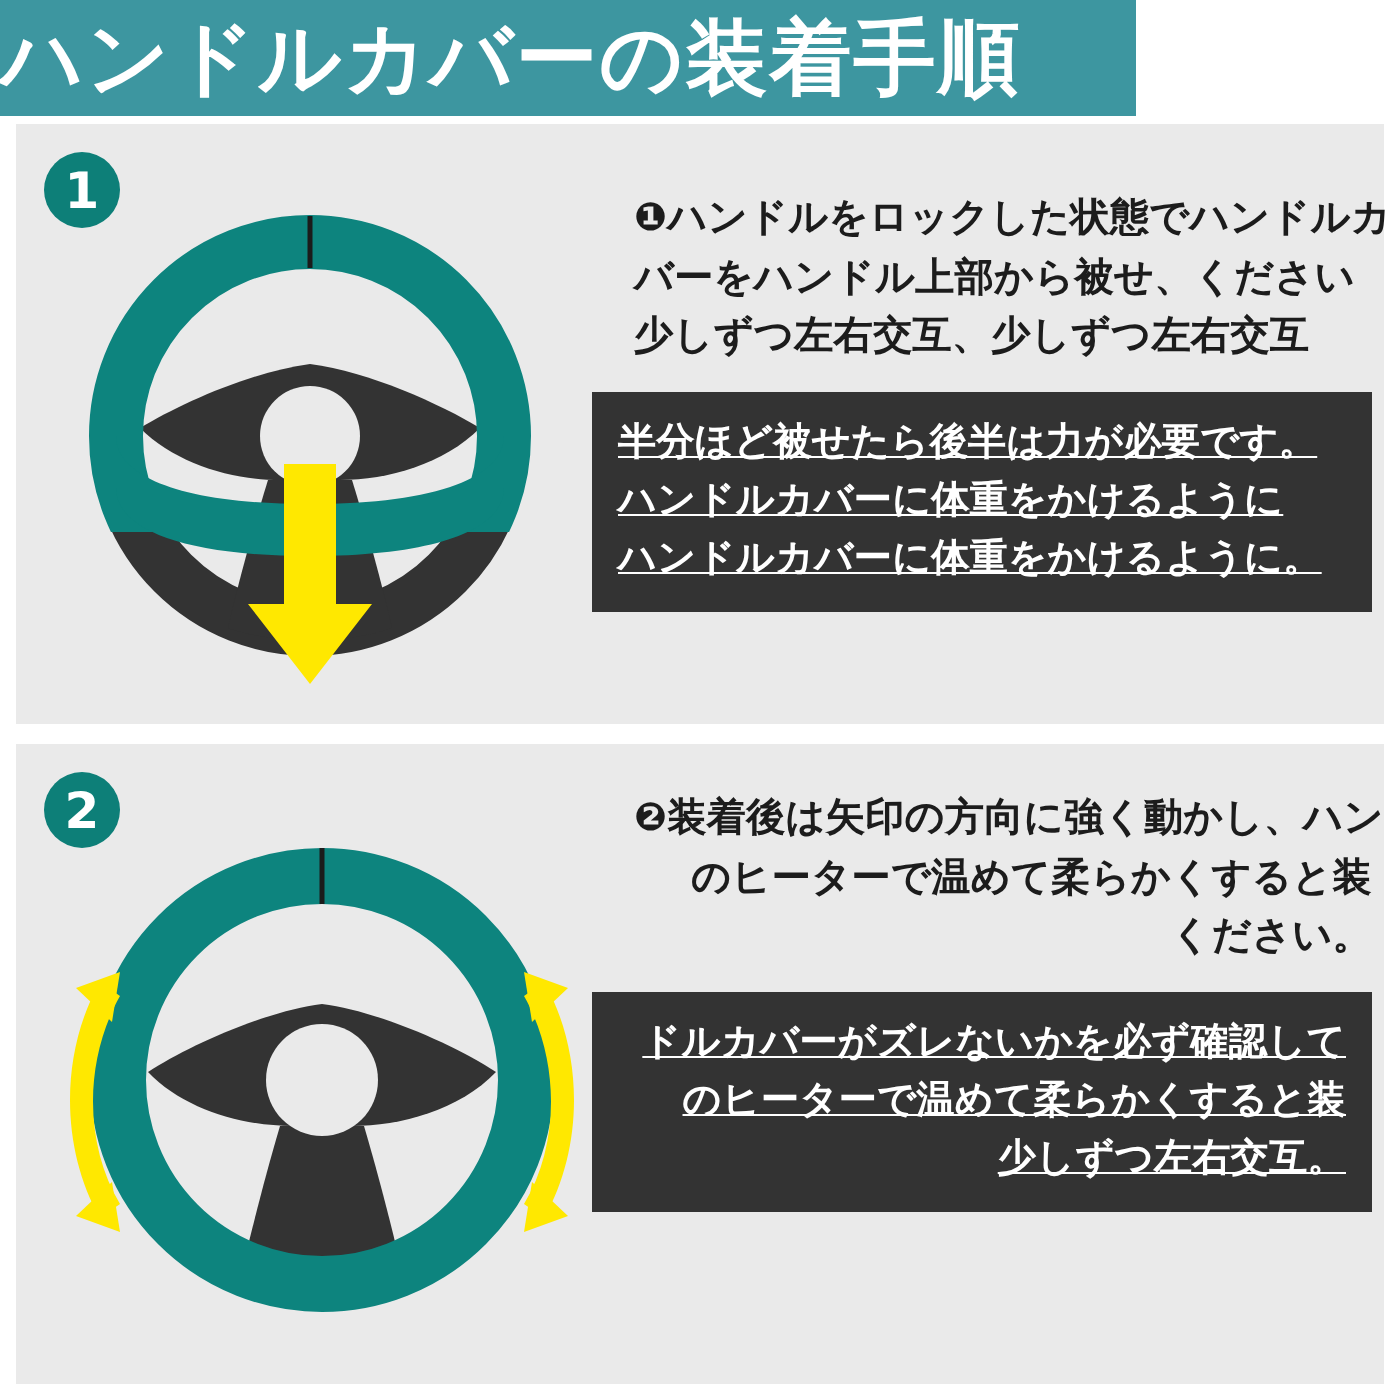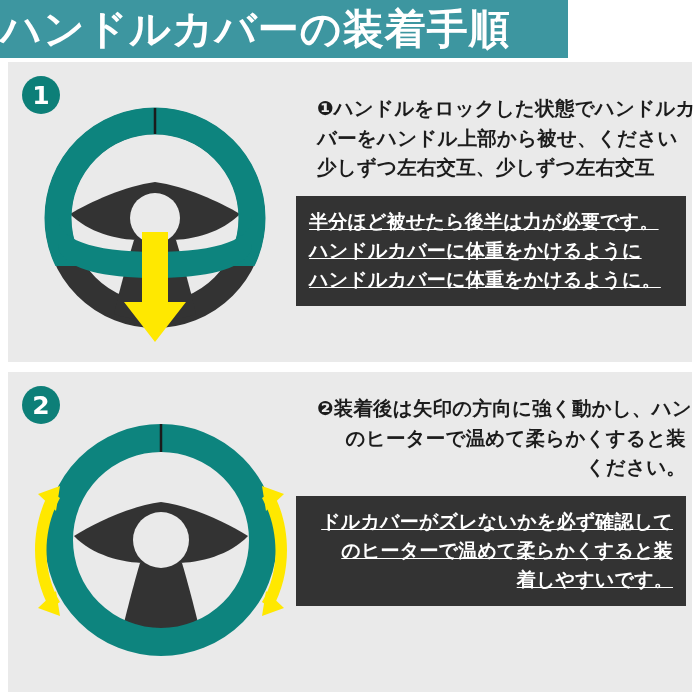--- a/index.html
+++ b/index.html
@@ -182,19 +182,19 @@
       <div class="body-text">
         <span class="ln">❷装着後は矢印の方向に強く動かし、ハン</span>
         <span class="ln">のヒーターで温めて柔らかくすると装</span>
         <span class="ln">ください。</span>
       </div>
 
       <div class="callout">
         <div class="callout-text">
           <span class="ln">ドルカバーがズレないかを必ず確認して</span>
           <span class="ln">のヒーターで温めて柔らかくすると装</span>
-          <span class="ln">着しやすいです。</span>
+          <span class="ln">少しずつ左右交互。</span>
         </div>
       </div>
     </div>
   </div>
 
 </div>
 
 </body></html>

